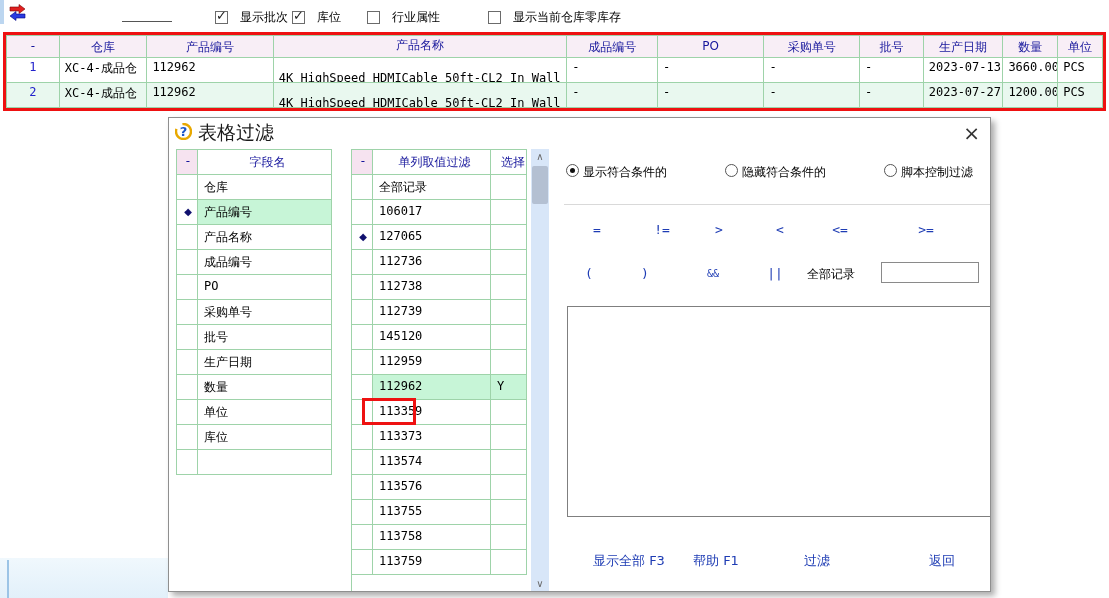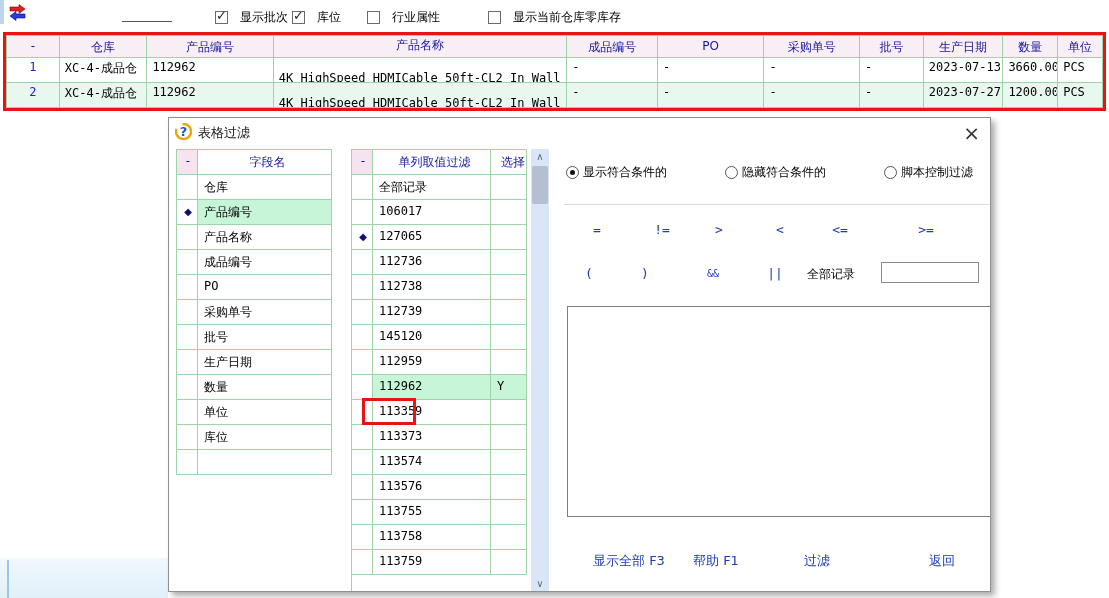--- a/index.html
+++ b/index.html
@@ -33,21 +33,21 @@
   .mt-row.hdr .mt-cell { text-align:center; padding-top:3px; }
   .mt-row.r0 .mt-cell, .mt-row.r1 .mt-cell { border-top:1px solid #9ed3a9; }
   .mt-cell:last-child { border-right:none; }
   .c0{width:53px; text-align:center;} .c1{width:88px;} .c2{width:127px;} .c3{width:295px; white-space:normal; line-height:13px; padding-top:14px;}
   .c4{width:91px;} .c5{width:107px;} .c6{width:96px;} .c7{width:64px;} .c8{width:80px;} .c9{width:55px; text-align:right;} .c10{width:44px;}
   .rownum { color:#2222cc; }
 
   
   .dialog { left:168px; top:117px; width:823px; height:475px; background:#fff; border:1px solid #8f8f8f; box-shadow:4px 4px 6px rgba(0,0,0,0.32); overflow:hidden; }
   .dlg-titlebar { left:0; top:0; width:100%; height:30px; background:#fff; display:flex; align-items:center; padding-left:6px; }
-  .dlg-title { margin-left:6px; font-size:13px; color:#1a1a1a; }
+  .dlg-title { margin-left:6px; font-size:19px; color:#1a1a1a; }
   .dlg-close { position:absolute; right:10px; top:2px; font-size:20px; color:#333; cursor:pointer; line-height:26px; }
 
   
   .grid { border-top:1px solid #9ed3a9; border-left:1px solid #9ed3a9; background:#fff; }
   .g-row { display:flex; }
   .g-cell { border-right:1px solid #9ed3a9; border-bottom:1px solid #9ed3a9; height:25px; padding:4px 4px 2px 6px; overflow:hidden; white-space:nowrap; }
   .g-hdr { color:#16169c; text-align:center; padding-left:10px; }
   .g-dash { background:#f6e3f0; }
   .mark-col { width:21px; padding:4px 0 0 2px; text-align:center; }
   .fld-col { width:134px; }
@@ -62,21 +62,21 @@
 
   
   .vscroll { left:362px; top:31px; width:18px; height:444px; background:#d8e6f8; }
   .vs-btn { position:absolute; left:0; width:18px; height:17px; color:#6a6a6a; font-size:10px; text-align:center; line-height:16px; background:#d8e6f8; }
   .vs-up { top:0; }
   .vs-down { bottom:0; }
   .vs-thumb { position:absolute; left:1px; top:17px; width:16px; height:38px; background:#b4c0d2; border-radius:2px; }
 
   
   .radio-row { left:397px; top:46px; display:flex; gap:58px; }
-  .radio-item { display:flex; align-items:center; gap:4px; }
+  .radio-item { display:flex; align-items:flex-start; gap:4px; }
   .radio { width:13px; height:13px; border:1px solid #555; border-radius:50%; position:relative; background:#fff; flex:none; }
   .radio.selected::after { content:""; position:absolute; left:3px; top:3px; width:5px; height:5px; background:#111; border-radius:50%; }
   .panel-divider { left:395px; top:86px; width:427px; height:1px; background:#d9d9d9; }
   .op { position:absolute; transform:translateX(-50%); color:#1e3cb4; font-size:13px; cursor:pointer; font-family:"DejaVu Sans Mono","DejaVu Sans",sans-serif; }
   .contains-label { left:638px; top:148px; color:#000; }
   .contains-input { left:712px; top:144px; width:98px; height:21px; border:1px solid #8a8a8a; padding:2px 4px; font-size:12px; }
   .expr-area { left:398px; top:188px; width:424px; height:211px; border:1px solid #7f7f7f; resize:none; background:#fff; }
   .dlg-btn { position:absolute; top:434px; color:#1e3cb4; font-size:13px; cursor:pointer; white-space:nowrap; }
 
   

